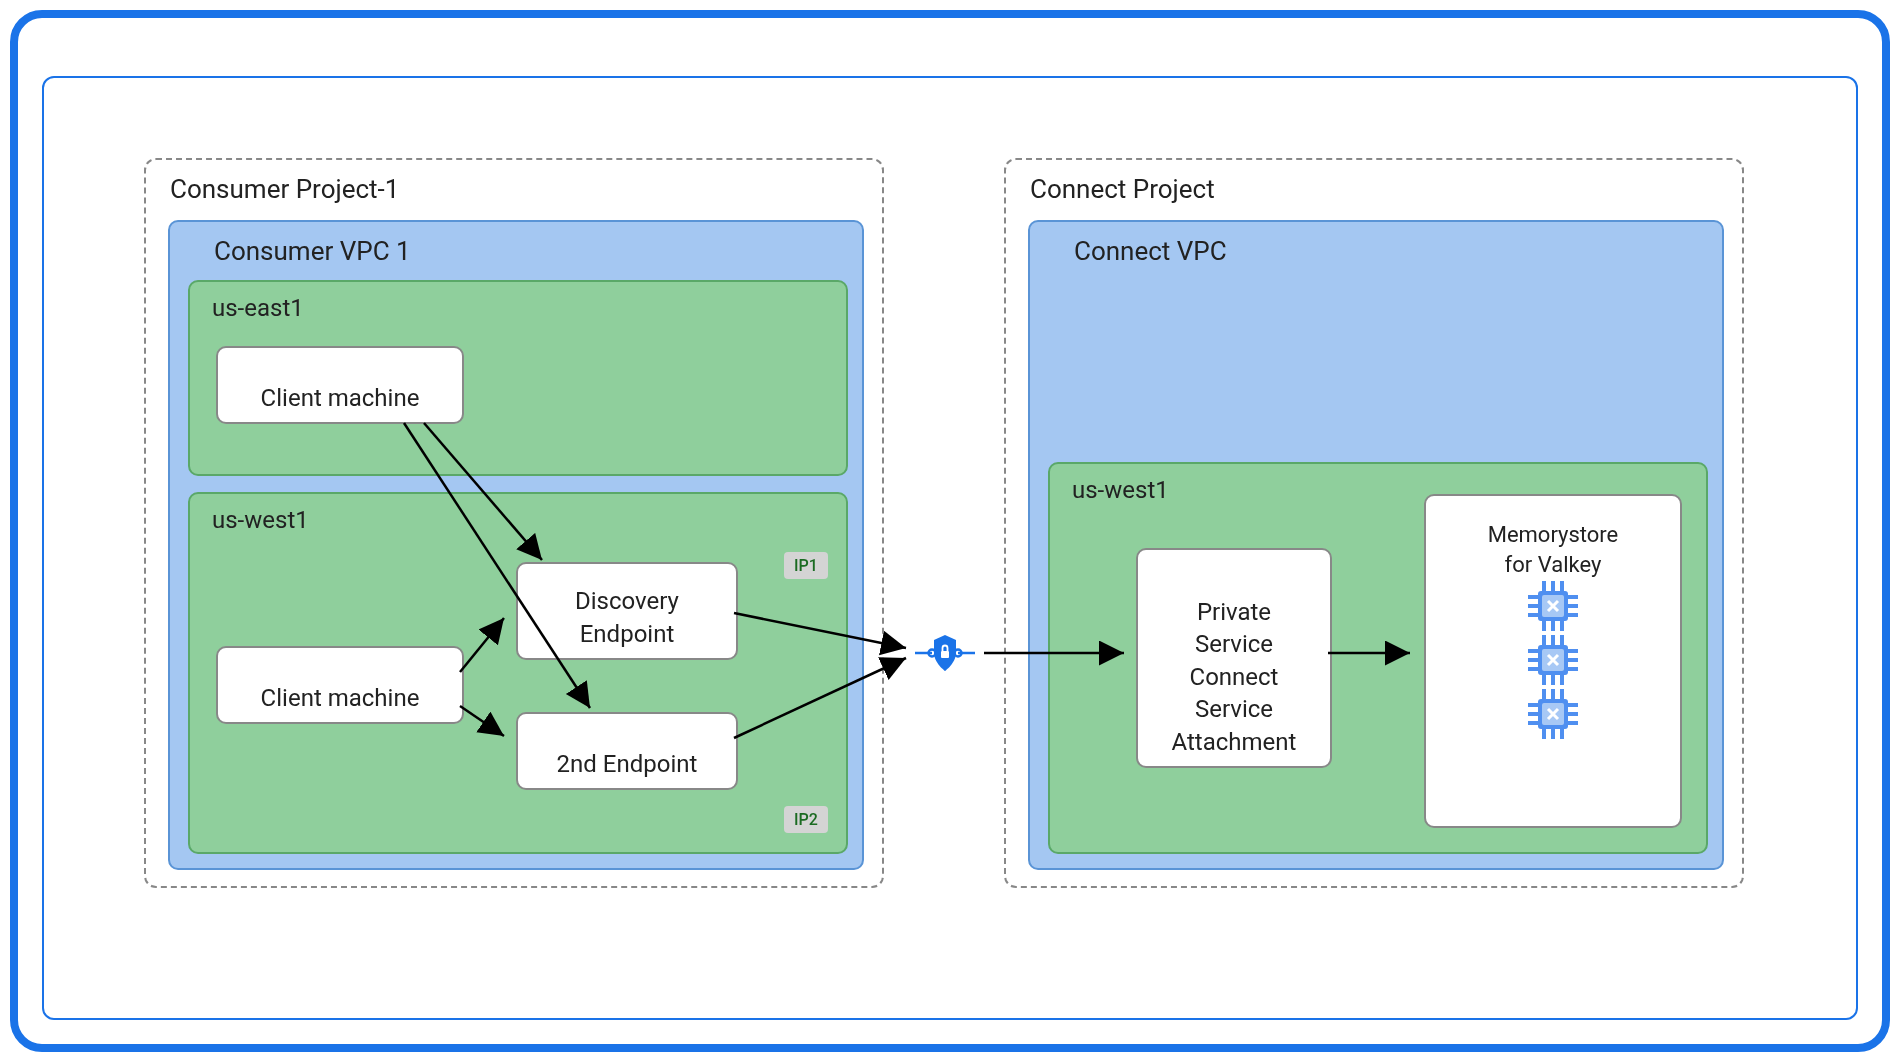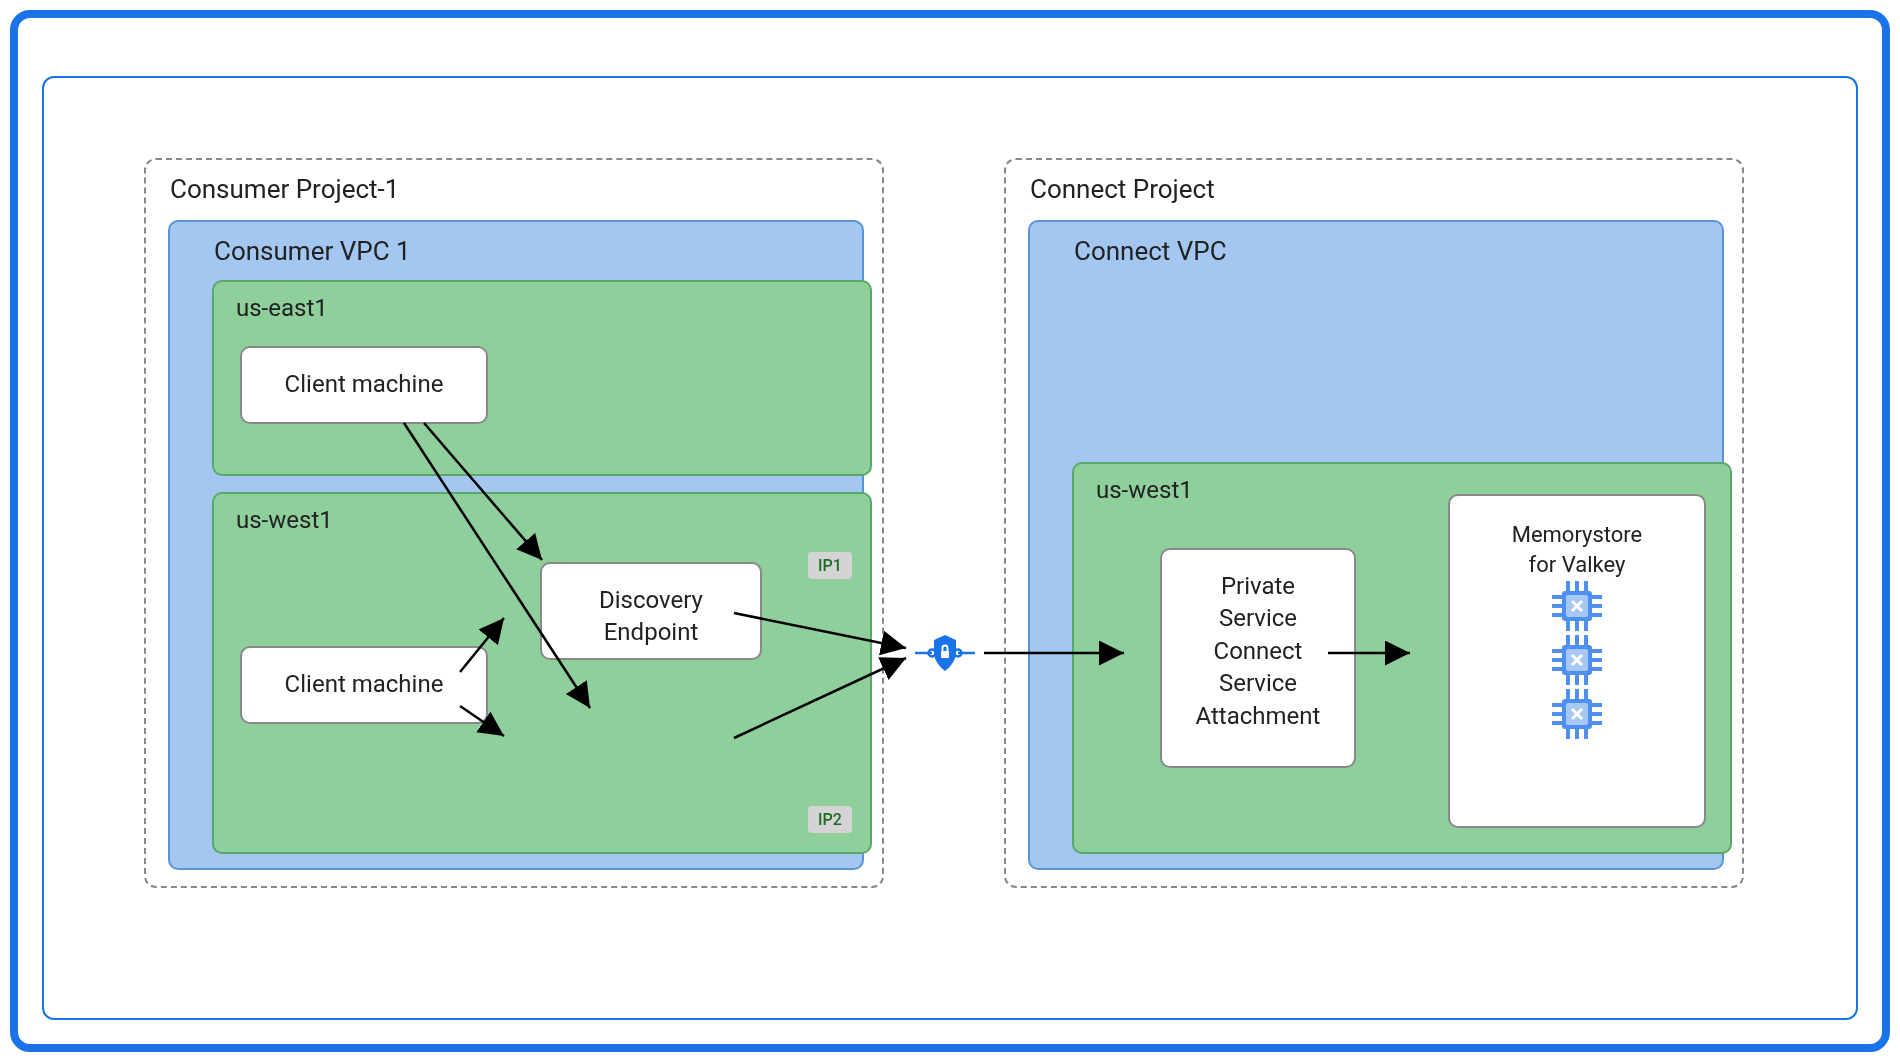--- a/index.html
+++ b/index.html
@@ -8,21 +8,21 @@
     background: #fff;
     width: 1900px;
     height: 1062px;
     position: relative;
     overflow: hidden;
   }
   .outer-frame {
     position: absolute;
     top: 10px; left: 10px; right: 10px; bottom: 10px;
     border: 8px solid #1a73e8;
-    border-radius: 20px;
+    border-radius: 32px;
     background: #fff;
   }
   .header {
     position: absolute;
     top: 8px;
     left: 32px;
     color: #fff;
     font-size: 30px;
     z-index: 10;
   }
@@ -64,41 +64,40 @@
     left: 24px;
     font-size: 26px;
     color: #222;
     margin-left: 20px;
   }
   .region-box {
     position: absolute;
     background: #8fcf9c;
     border: 2px solid #5aa868;
     border-radius: 10px;
-    margin-left: 24px;
   }
   .region-label {
     position: absolute;
     top: 12px;
     left: 22px;
     font-size: 24px;
     color: #222;
   }
   .node-box {
     position: absolute;
     background: #fff;
     border: 2px solid #888;
     border-radius: 10px;
     display: flex;
-    align-items: flex-start;
+    align-items: flex-end;
     justify-content: center;
     text-align: center;
     font-size: 24px;
     color: #222;
-    padding: 20px;
+    padding: 8px;
     line-height: 1.35;
   }
   .ip-tag {
     position: absolute;
     background: #d4d4d4;
     color: #1b6b22;
     font-size: 16px;
     padding: 4px 10px;
     border-radius: 4px;
     font-weight: 500;
@@ -173,20 +172,23 @@
             <div class="node-box" style="left:26px; top:152px; width:248px; height:78px;">
               <span>Client machine</span>
             </div>
 
             <div class="node-box" style="left:326px; top:68px; width:222px; height:98px; white-space:pre-line;">
               <span>Discovery
 Endpoint</span>
             </div>
             <div class="ip-tag" style="left:594px; top:58px;">IP1</div>
 
+            <div class="node-box" style="left:326px; top:218px; width:222px; height:78px;">
+              <span>2nd Endpoint</span>
+            </div>
             <div class="ip-tag" style="left:594px; top:312px;">IP2</div>
           </div>
         </div>
       </div>
 
       <div class="project-box" style="left:960px; top:80px; width:740px; height:730px;">
         <div class="project-label">Connect Project</div>
 
         <div class="vpc-box" style="left:22px; top:60px; width:696px; height:650px;">
           <div class="vpc-label">Connect VPC</div>

